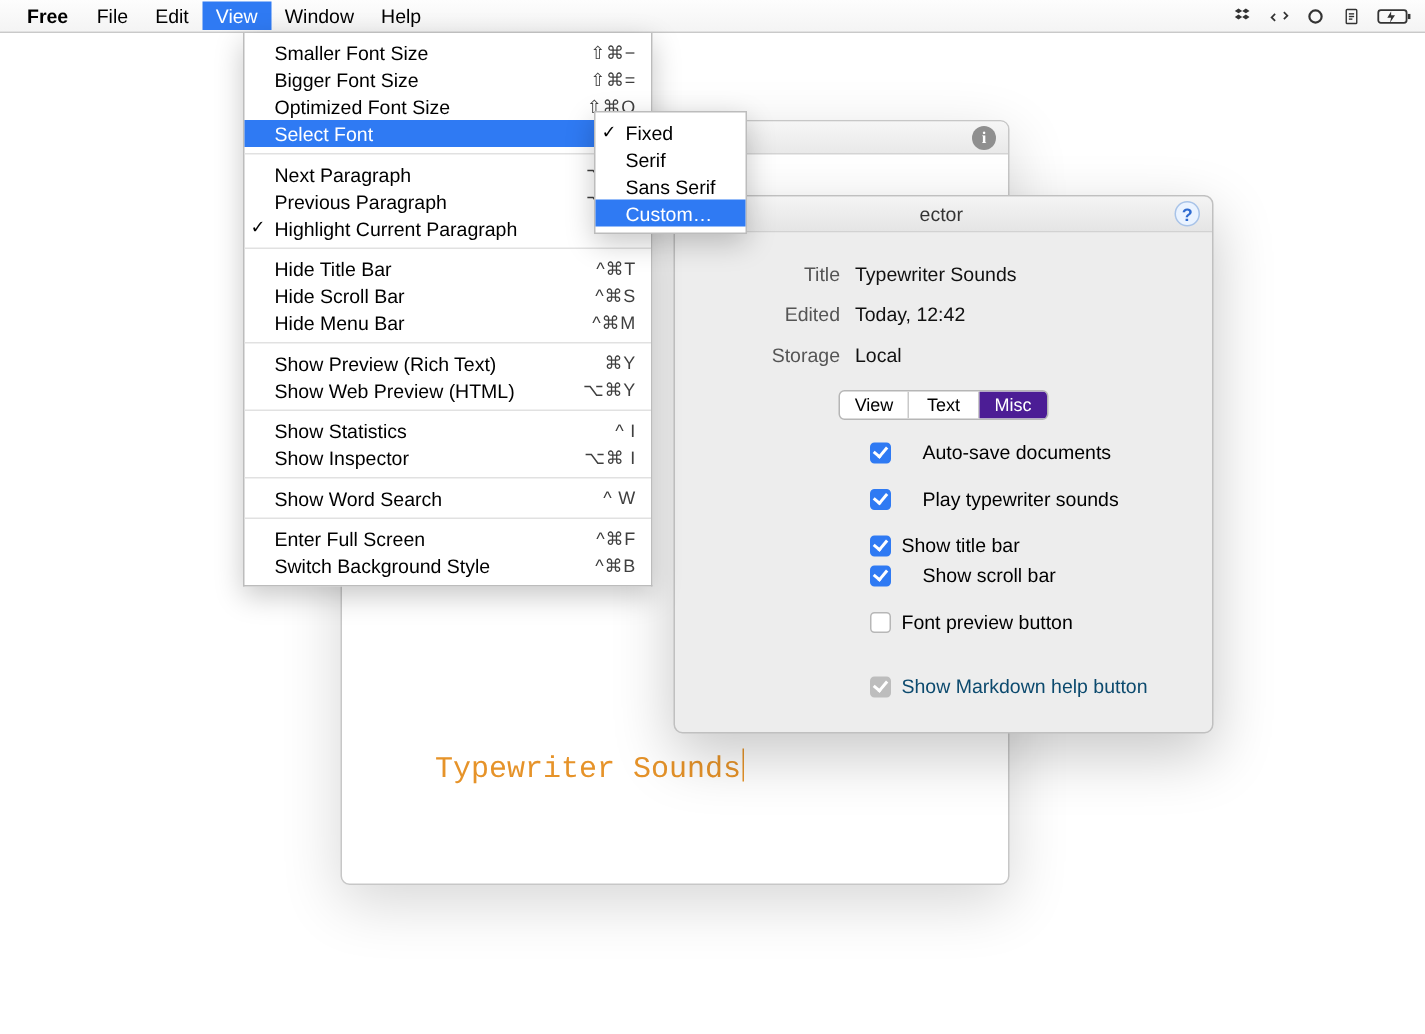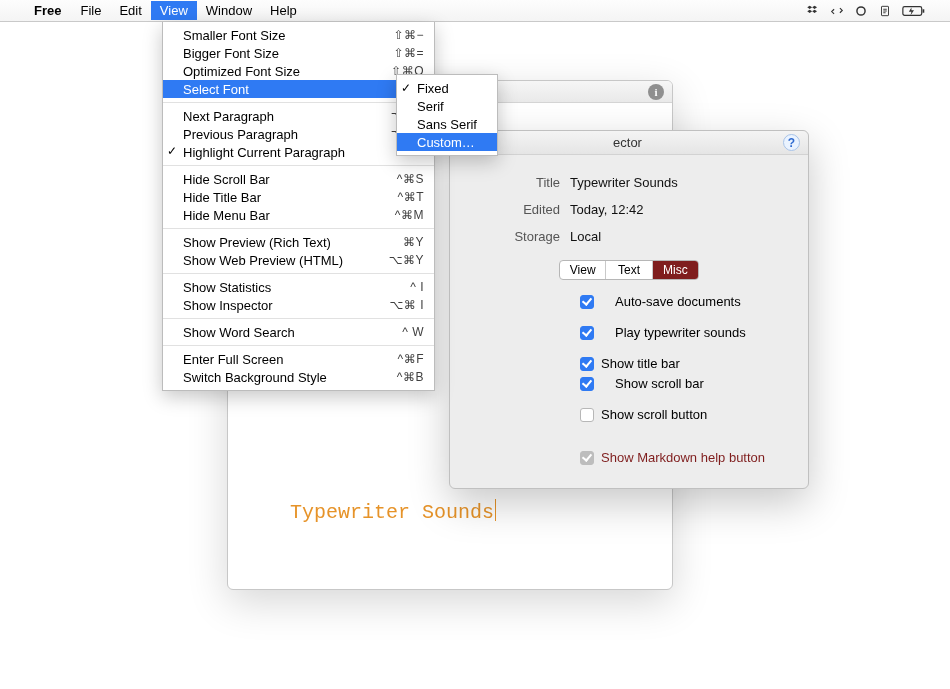--- a/index.html
+++ b/index.html
@@ -14,21 +14,21 @@
     color: #000;
   }
 
   
   .menubar {
     height: 22px;
     background: linear-gradient(#fdfdfd, #f4f4f4);
     border-bottom: 1px solid #c9c9c9;
     display: flex;
     align-items: center;
-    padding: 0 24px;
+    padding: 0 8px;
     font-size: 13px;
   }
   .menubar .apple { margin-right: 10px; font-size: 14px; }
   .menubar .app-name { font-weight: 700; margin-right: 10px; }
   .menubar .mitem { padding: 2px 9px; border-radius: 0; }
   .menubar .mitem.active { background: #2f7af3; color: #fff; }
   .menubar .spacer { flex: 1; }
   .menubar .status-icons { display: flex; gap: 10px; align-items: center; color:#333; font-size:13px;}
   .menubar .status-icons span { display:inline-flex; align-items:center; }
 
@@ -150,36 +150,36 @@
   .inspector .seg {
     display:flex; margin: 10px auto 14px; width:140px; height:20px;
     border:1px solid #b6b6b6; border-radius:4px; overflow:hidden; background:#fff;
     font-size:12px;
   }
   .inspector .seg div {
     flex:1; display:flex; align-items:center; justify-content:center;
     border-right:1px solid #c9c9c9;
   }
   .inspector .seg div:last-child{border-right:none;}
-  .inspector .seg div.active { background:#7f1d1d; color:#fff; }
+  .inspector .seg div.active { background:#4c1d95; color:#fff; }
 
   .inspector .options { padding-left: 130px; }
   .inspector .opt { display:flex; align-items:center; margin: 5px 0; font-size:13px; }
   .inspector .opt.gap-after { margin-bottom: 16px; gap: 14px; }
   .inspector .opt .cb {
     width:14px; height:14px; border-radius:3px; margin-right:7px;
     display:flex; align-items:center; justify-content:center;
     border:1px solid #b7b7b7; background:#fff;
   }
   .inspector .opt .cb.checked { background:#2f7af3; border-color:#2f7af3; }
   .inspector .opt .cb.checked::after {
     content:""; width:4px; height:7px; border:solid #fff; border-width:0 2px 2px 0;
     transform: rotate(40deg); margin-top:-2px;
   }
-  .inspector .opt.disabled { color:#7f1d1d;margin-top:28px; }
+  .inspector .opt.disabled { color:#0c4a6e;margin-top:28px; }
   .inspector .opt.disabled .cb { border-color:#cfcfcf; }
   .inspector .opt.disabled .cb.checked { background:#bdbdbd; border-color:#bdbdbd;}
 
   svg.icon { width:14px; height:14px; }
 </style>
 </head>
 <body>
 
 <div class="menubar">
   <span class="apple"></span>
@@ -269,21 +269,21 @@
       <div class="opt">
         <span class="cb checked"></span>
         <span>Show title bar</span>
       </div>
       <div class="opt gap-after">
         <span class="cb checked"></span>
         <span>Show scroll bar</span>
       </div>
       <div class="opt">
         <span class="cb"></span>
-        <span>Show scroll button</span>
+        <span>Font preview button</span>
       </div>
       <div class="opt disabled">
         <span class="cb checked"></span>
         <span>Show Markdown help button</span>
       </div>
     </div>
 </div>
 
 <div class="dropdown" id="view-dropdown">
     <div class="row">
@@ -311,28 +311,28 @@
       <span class="lbl">Previous Paragraph</span>
       <span class="sc">⌥⌘↑</span>
     </div>
     <div class="row">
       <span class="check">✓</span>
       <span class="lbl">Highlight Current Paragraph</span>
       <span class="sc">^⌘H</span>
     </div>
     <div class="sep"></div>
     <div class="row">
+      <span class="lbl">Hide Title Bar</span>
+      <span class="sc">^⌘T</span>
+    </div>
+    <div class="row">
       <span class="lbl">Hide Scroll Bar</span>
       <span class="sc">^⌘S</span>
     </div>
     <div class="row">
-      <span class="lbl">Hide Title Bar</span>
-      <span class="sc">^⌘T</span>
-    </div>
-    <div class="row">
       <span class="lbl">Hide Menu Bar</span>
       <span class="sc">^⌘M</span>
     </div>
     <div class="sep"></div>
     <div class="row">
       <span class="lbl">Show Preview (Rich Text)</span>
       <span class="sc">⌘Y</span>
     </div>
     <div class="row">
       <span class="lbl">Show Web Preview (HTML)</span>

